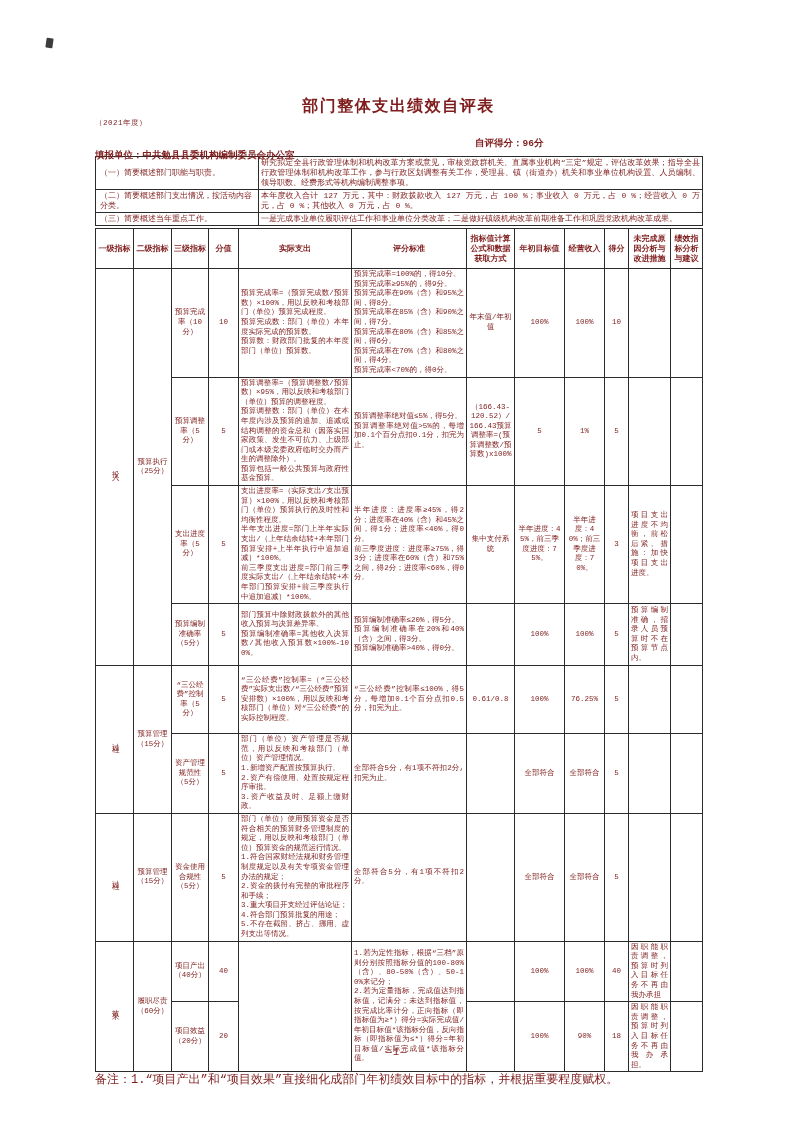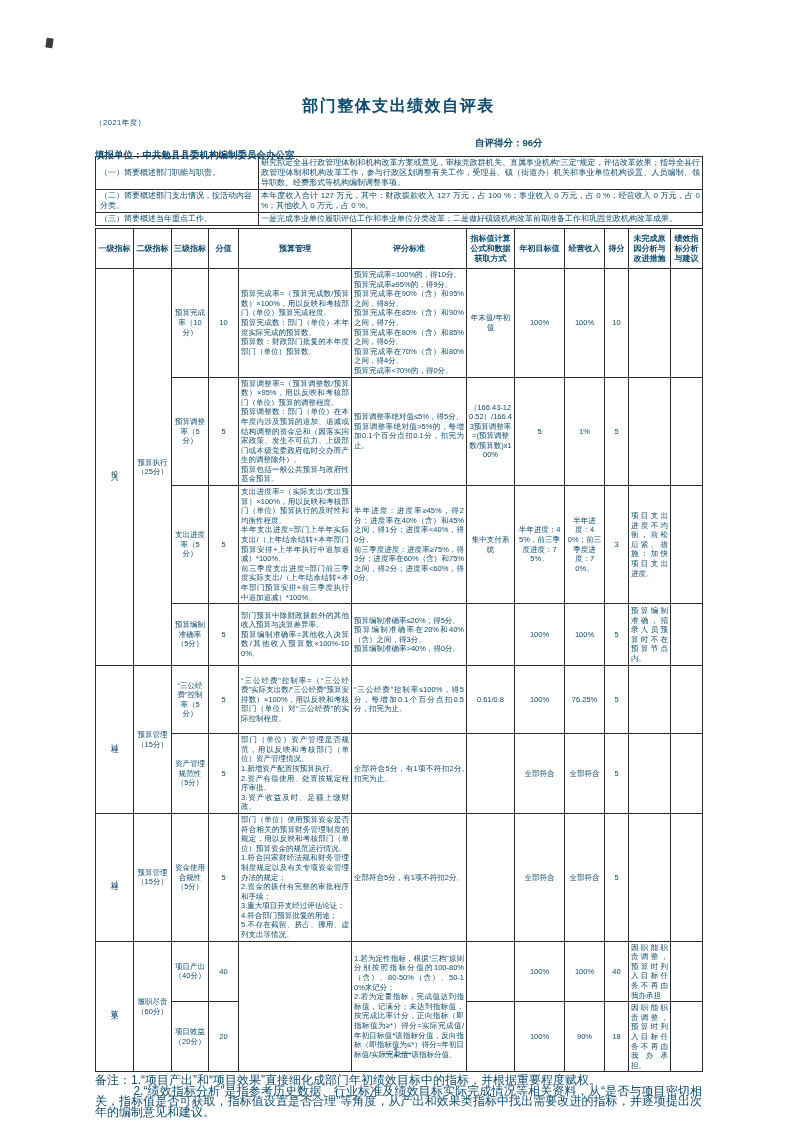--- a/index.html
+++ b/index.html
@@ -1,21 +1,21 @@
 <!DOCTYPE html>
 <html><head>
 <meta charset="utf-8">
 <style>
   html,body { margin:0; padding:0; background:#ffffff; }
   .page {
     position:relative;
     width:793px; height:1122px;
     background:#ffffff;
-    font-family:Liberation Sans, sans-serif;
-    color:#0c4a6e;
+    font-family:Liberation Mono, monospace;
+    color:#7f1d1d;
     overflow:hidden;
   }
   .ink-mark {
     position:absolute; left:46px; top:38px; width:7px; height:10px;
     background:#3c3c3c; border-radius:1px; transform:rotate(8deg);
   }
   .content { position:absolute; left:95px; top:96px; width:607px; }
   .doc-title {
     margin:0; text-align:center; font-size:16px; font-weight:bold;
     letter-spacing:1.5px;
@@ -103,21 +103,21 @@
           <col style="width:24px">
           <col style="width:42px">
           <col style="width:32px">
       </colgroup>
       <tbody>
           <tr class="hdr-row">
         <th>一级指标</th>
         <th>二级指标</th>
         <th>三级指标</th>
         <th>分值</th>
-        <th>预算管理</th>
+        <th>实际支出</th>
         <th>评分标准</th>
         <th>指标值计算公式和数据获取方式</th>
         <th>年初目标值</th>
         <th>经营收入</th>
         <th>得分</th>
         <th>未完成原因分析与改进措施</th>
         <th>绩效指标分析与建议</th>
       </tr>
 
       <tr style="height:100px">
@@ -274,18 +274,17 @@
         <td class="c">90%</td>
         <td class="c">18</td>
         <td class="l">因职能职责调整，预算时列入目标任务不再由我办承担。</td>
         <td class="l"></td>
       </tr>
     </tbody>
       </table>
 
     <div class="notes">
       <p class="n1">备注：1.“项目产出”和“项目效果”直接细化成部门年初绩效目标中的指标，并根据重要程度赋权。</p>
-      <p class="n2">2.“绩效指标分析”是指参考历史数据、行业标准及绩效目标实际完成情况等相关资料，从“是否与项目密切相关，指标值是否可获取，指标值设置是否合理”等角度，从产出和效果类指标中找出需要改进的指标，并逐项提出次年的编制意见和建议。</p>
     </div>
   </div>
 
   <div class="page-number">—1—</div>
 </div>
 
 </body></html>

